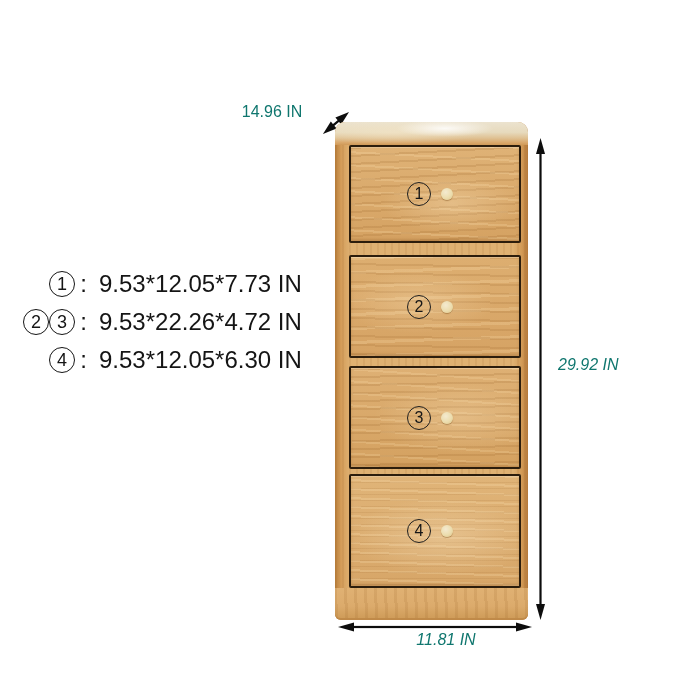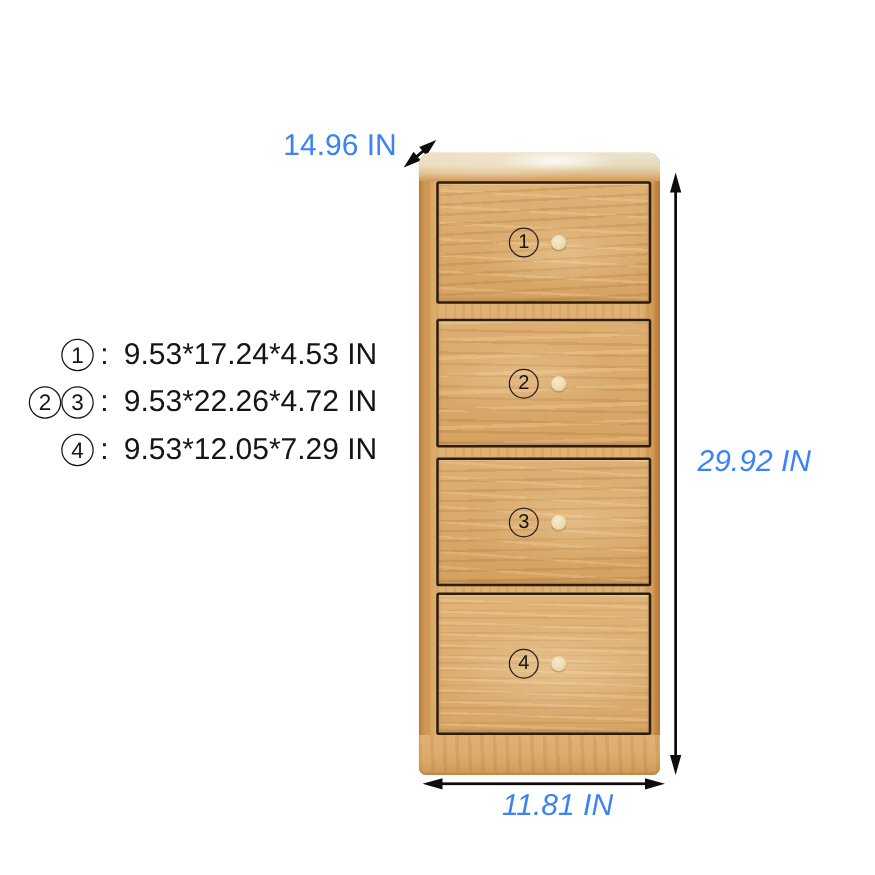--- a/index.html
+++ b/index.html
@@ -74,56 +74,56 @@
     box-sizing:border-box;width:24px;height:24px;border:1.5px solid #1f1f1f;border-radius:50%;
     display:flex;align-items:center;justify-content:center;font-size:16px;color:#161616;line-height:1;
   }
   .drawer-knob{
     position:absolute;left:90px;top:50%;transform:translateY(-50%);
     width:12px;height:12px;border-radius:50%;
     background:radial-gradient(circle at 40% 35%, #f4ead0 0%, #ecddae 55%, #d9c288 100%);
     box-shadow:0 1px 1px rgba(120,75,25,.45);
   }
   
-  .dim-label{position:absolute;font-size:24px;white-space:nowrap;color:#3b82f6;}
+  .dim-label{position:absolute;font-size:16px;white-space:nowrap;color:#0f766e;}
   .depth-label{left:226px;top:103px;width:92px;text-align:center;}
   .height-label{left:558px;top:356px;font-style:italic;}
   .width-label{left:394px;top:631px;width:104px;text-align:center;font-style:italic;}
   .arrow-svg{position:absolute;}
   .depth-arrow{left:317px;top:105px;}
   .height-arrow{left:533px;top:138px;}
   .width-arrow{left:338px;top:619px;}
 </style>
 </head>
 <body>
 
 <div class="canvas">
 
   <div class="spec-block">
     <div class="spec-row">
       <span class="spec-label">
         <span class="spec-circle">1</span>
         <span class="spec-colon">:</span>
       </span>
-      <span class="spec-text">9.53*17.24*4.53 IN</span>
+      <span class="spec-text">9.53*12.05*7.73 IN</span>
     </div>
     <div class="spec-row">
       <span class="spec-label">
         <span class="spec-circle">2</span>
         <span class="spec-circle">3</span>
         <span class="spec-colon">:</span>
       </span>
       <span class="spec-text">9.53*22.26*4.72 IN</span>
     </div>
     <div class="spec-row">
       <span class="spec-label">
         <span class="spec-circle">4</span>
         <span class="spec-colon">:</span>
       </span>
-      <span class="spec-text">9.53*12.05*7.29 IN</span>
+      <span class="spec-text">9.53*12.05*6.30 IN</span>
     </div>
   </div>
 
   <div class="dim-label depth-label">14.96 IN</div>
   <svg class="arrow-svg depth-arrow" width="38" height="36" viewBox="0 0 38 36">
     <g transform="rotate(-40 19 18)" fill="#0d0d0d" stroke="none">
       <rect x="7" y="16.9" width="24" height="2.2"></rect>
       <polygon points="2,18 16,13.5 16,22.5"></polygon>
       <polygon points="36,18 22,13.5 22,22.5"></polygon>
     </g>

